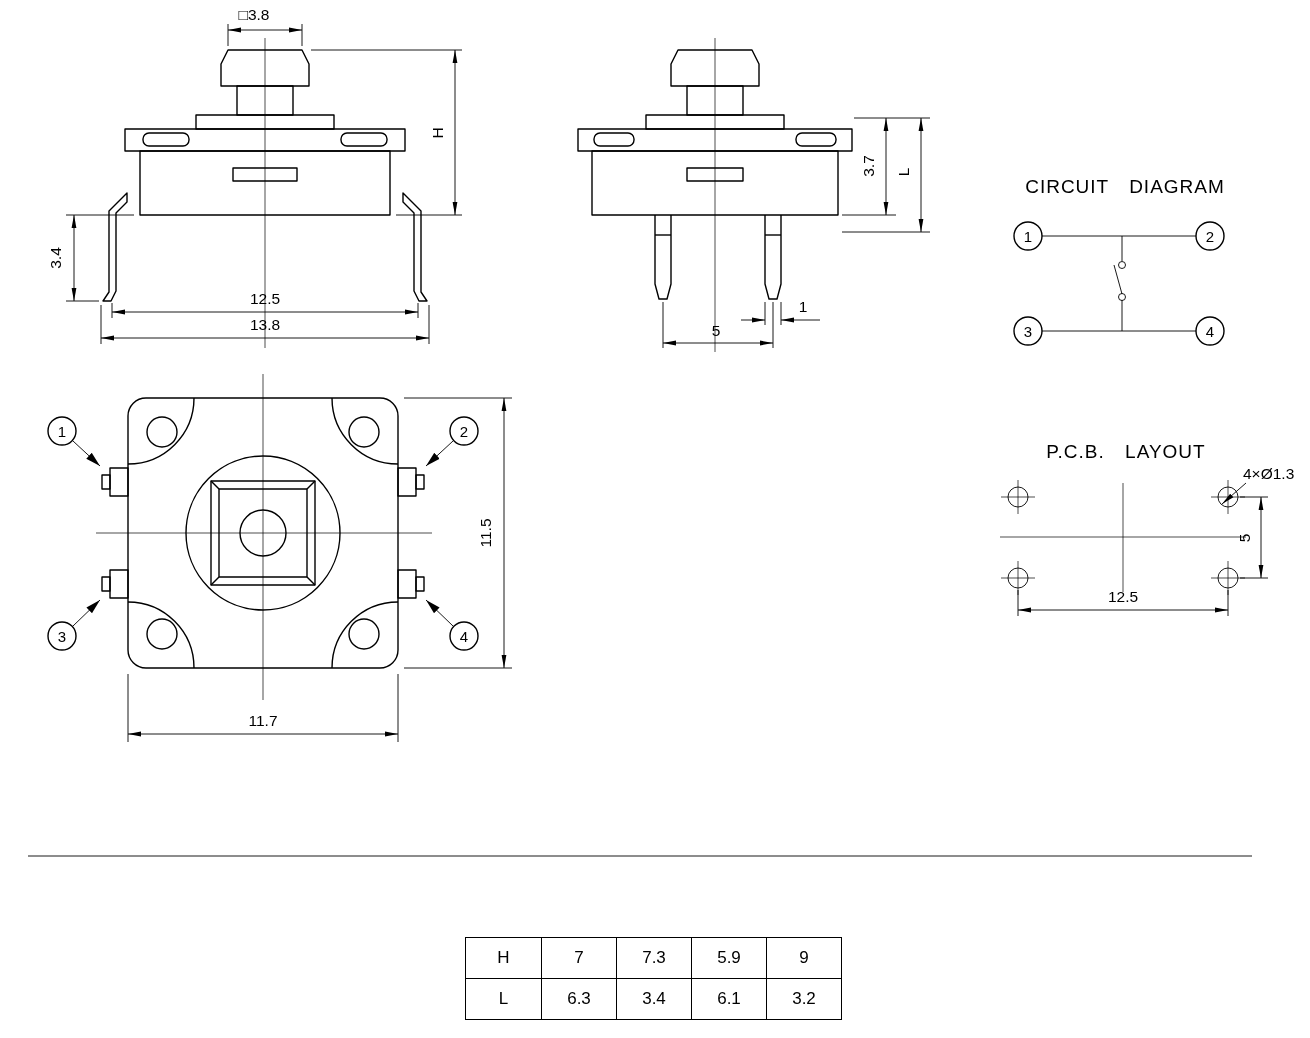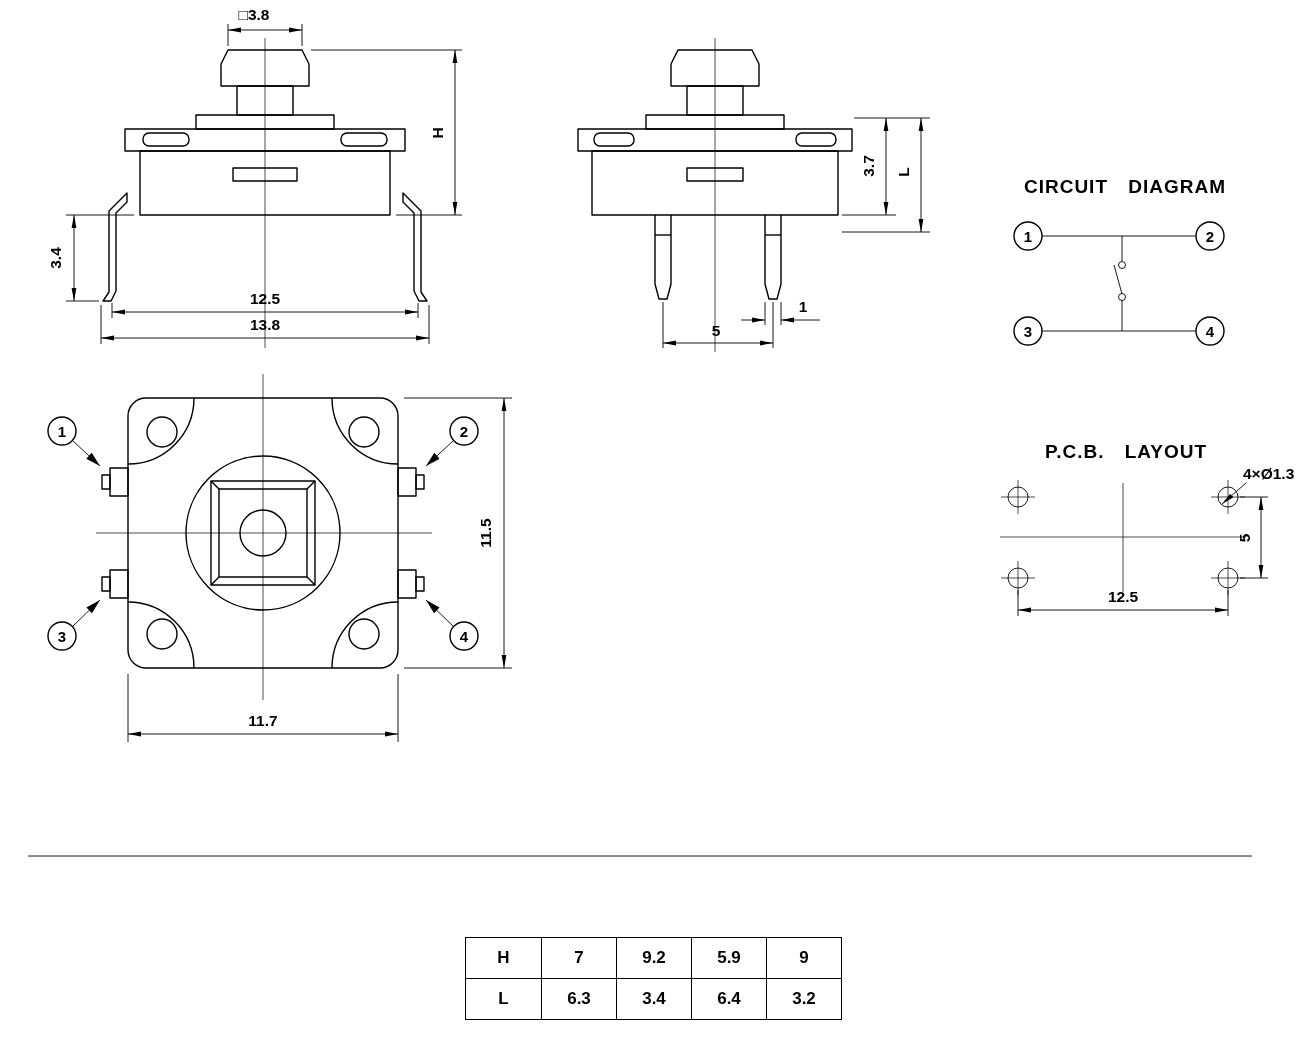--- a/index.html
+++ b/index.html
@@ -1,16 +1,16 @@
 <!DOCTYPE html>
 <html><head>
 <meta charset="utf-8">
 <style>
   html,body { margin:0; padding:0; background:#fff; }
-  .canvas { position:relative; width:1310px; height:1038px; background:#fff; overflow:hidden;font-weight:bold; }
+  .canvas { position:relative; width:1310px; height:1038px; background:#fff; overflow:hidden; }
   svg { position:absolute; left:0; top:0; }
   svg text { font-family:"Liberation Sans", sans-serif; font-size:15.5px; fill:#000; }
   svg text.title { font-size:19px; letter-spacing:1px; word-spacing:14px; }
   svg text.pinnum { font-size:15px; }
   .ol   { fill:none; stroke:#000; stroke-width:1.4; stroke-linejoin:round; }
   .thin { fill:none; stroke:#000; stroke-width:0.9; }
   .cl   { fill:none; stroke:#000; stroke-width:0.7; }
   .spec-table { position:absolute; left:465px; top:937px; border-collapse:collapse;
                 font-family:"Liberation Sans", sans-serif; font-size:17px; color:#000; }
   .spec-table td { border:1.5px solid #000; width:74px; height:40px; text-align:center; padding:0; }
@@ -243,26 +243,26 @@
   </g>
 
   <line class="thin" x1="28" y1="856" x2="1252" y2="856"></line>
 </svg>
 
 <table class="spec-table">
   <tbody>
         <tr>
     <td class="lbl">H</td>
     <td>7</td>
-    <td>9.2</td>
+    <td>7.3</td>
     <td>5.9</td>
     <td>9</td>
   </tr>
   <tr>
     <td class="lbl">L</td>
     <td>6.3</td>
     <td>3.4</td>
-    <td>6.4</td>
+    <td>6.1</td>
     <td>3.2</td>
   </tr>
 </tbody>
     </table>
 </div>
 
 </body></html>

